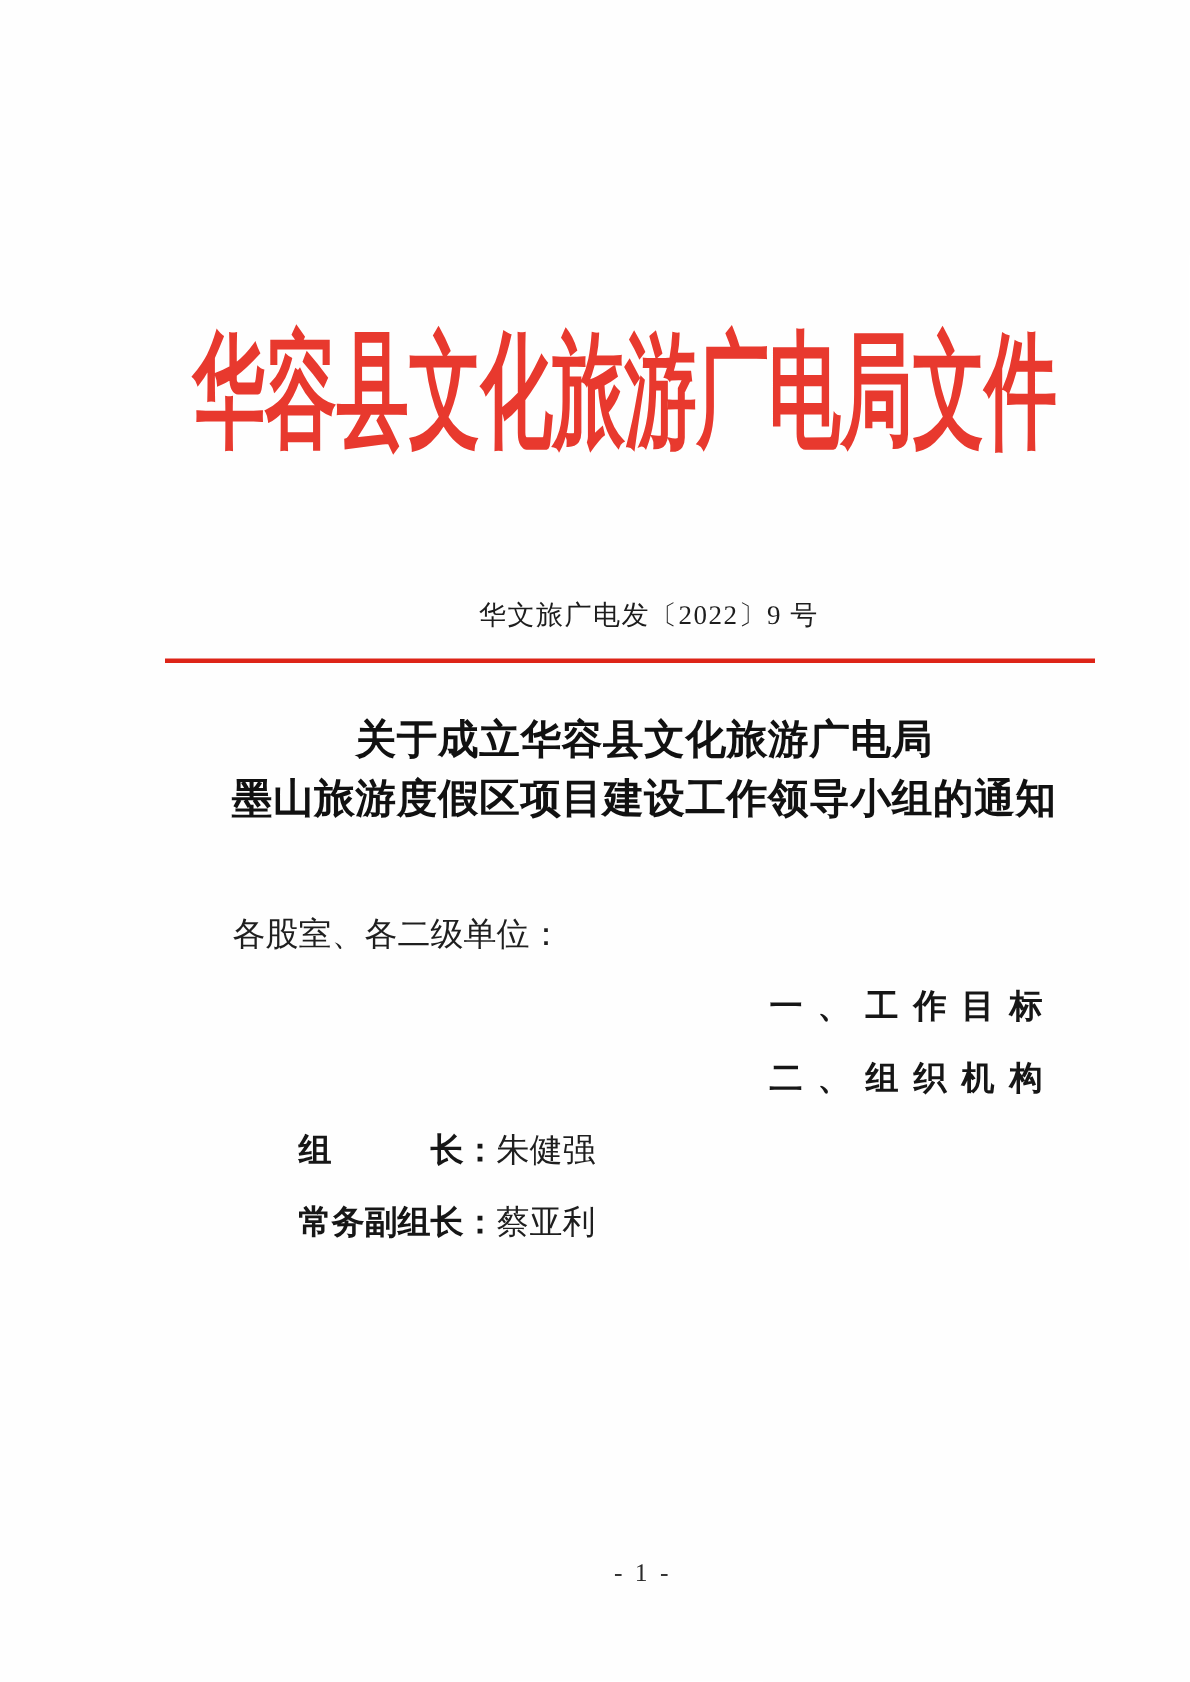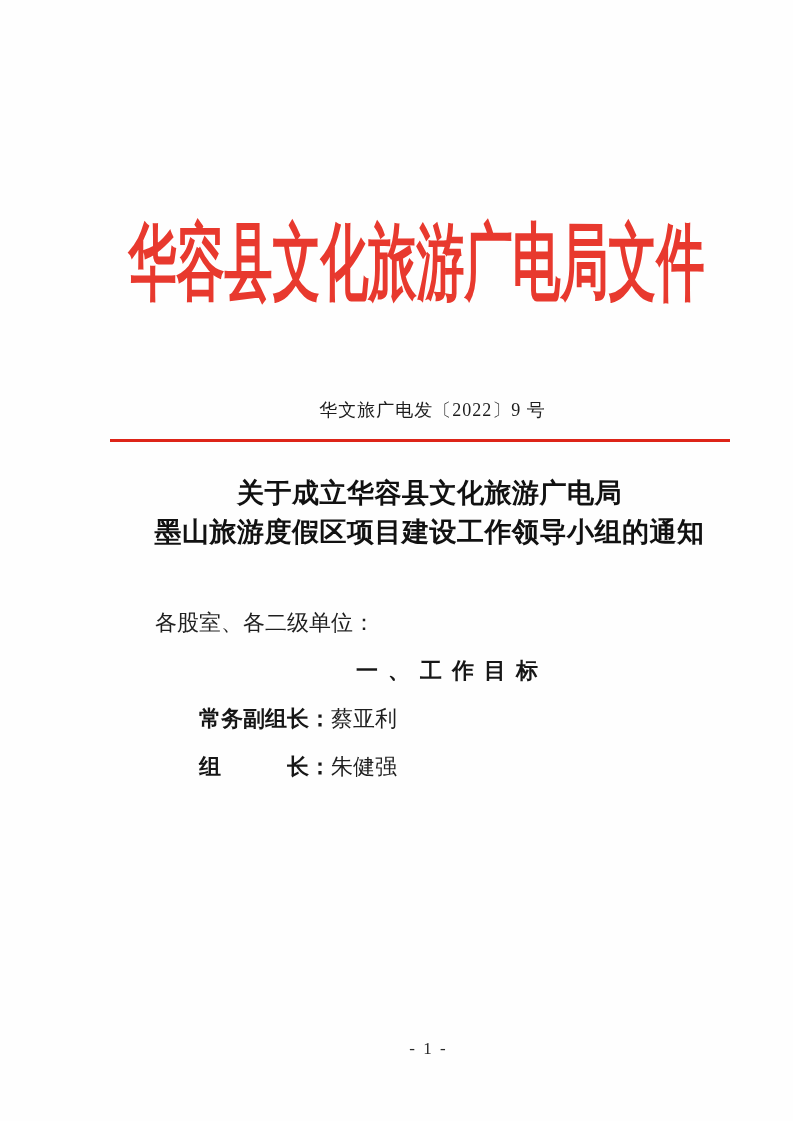--- a/index.html
+++ b/index.html
@@ -106,21 +106,21 @@
   .para {
     text-indent: 2em;
   }
   .heading {
     font-family: Liberation Sans, sans-serif;
     font-weight: bold;
     font-size: 22px;
     line-height: 36px;
     letter-spacing: 10px;
     text-indent: 44px;
-    text-align: center;
+    text-align: right;
     color: #161616;
   }
   .member-line {
     text-indent: 44px;
     text-align: left;
   }
   .member-line .role {
     font-weight: bold;
     color: #161616;
   }
@@ -164,27 +164,28 @@
     <div class="inner">墨山旅游度假区项目建设工作领导小组的通知</div>
   </div>
 
   <div class="body-block">
     <p class="salutation">各股室、各二级单位：</p>
 
 
     <h3 class="heading">一、工作目标</h3>
 
 
+    <h3 class="heading">二、组织机构</h3>
+
+    <div class="member-line">
+      <span class="role">组　　　长：</span><span class="name">朱健强</span>
+    </div>
 
     <div class="member-line">
       <span class="role">常务副组长：</span><span class="name">蔡亚利</span>
-    </div>
-
-    <div class="member-line">
-      <span class="role">组　　　长：</span><span class="name">朱健强</span>
     </div>
   </div>
 
   <div class="page-number">
     <span class="inner">- 1 -</span>
   </div>
 
 </div>
 
 </body></html>

